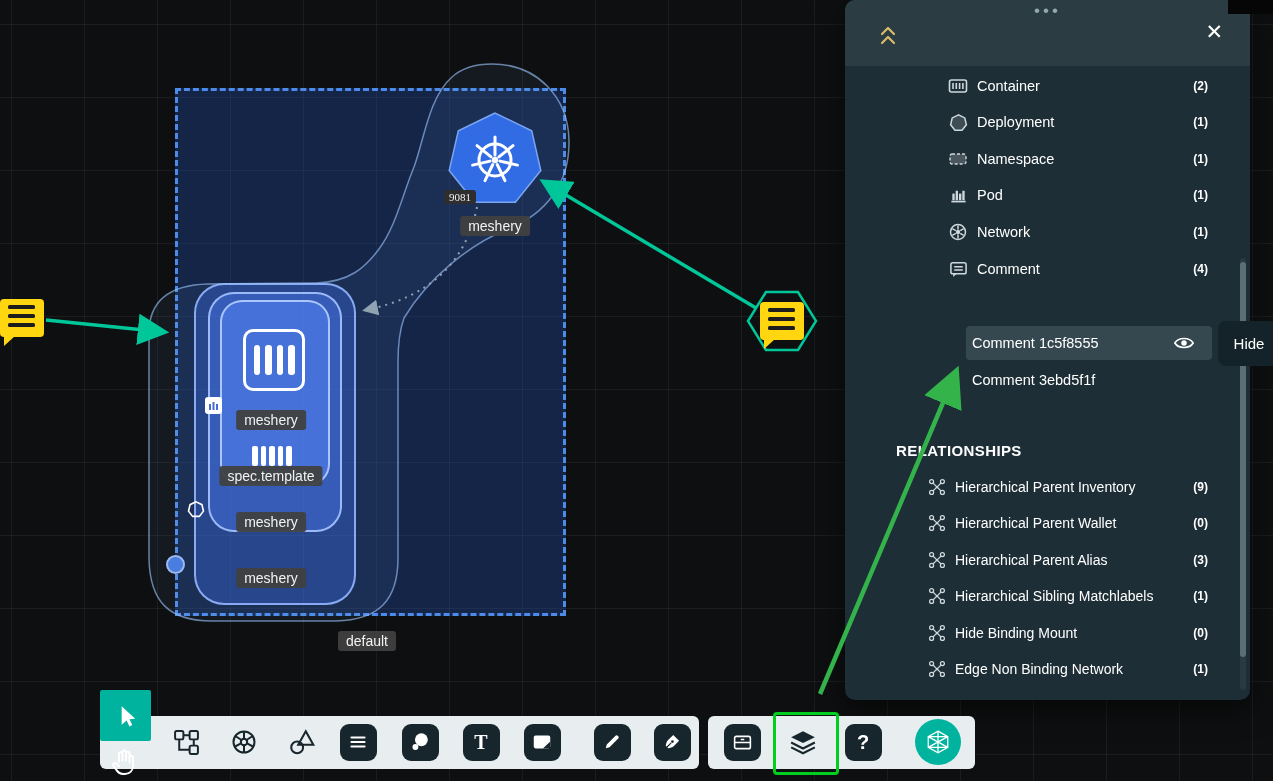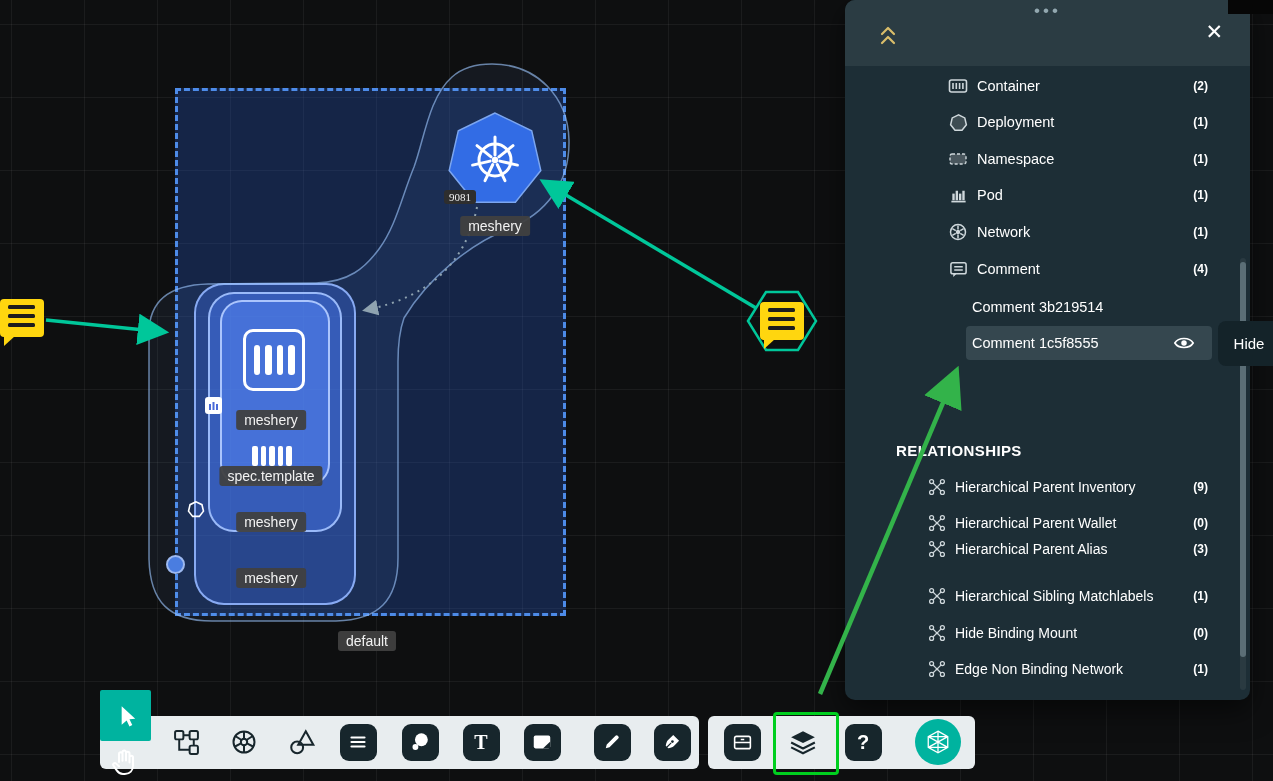--- a/index.html
+++ b/index.html
@@ -254,32 +254,32 @@
           <rect x="2" y="3" width="16" height="11.5" rx="2"></rect>
             <path d="M5.5 7 h9 M5.5 10.5 h9"></path>
           <path d="M4.5 14.5 v3.5 l3.5-3.5" fill="#cfd8dc" stroke="none"></path>
         </svg>
       </span>
       <span class="comp-label">Comment</span>
       <span class="comp-count">(4)</span>
     </div>
 
     <div class="hl-bg"></div>
-    <div class="sub-row" style="top:290px">
-      <span class="sub-label">Comment 3b219514</span>
-    </div>
     <div class="sub-row" style="top:326px">
       <span class="sub-label">Comment 1c5f8555</span>
     </div>
     <div class="eye-btn">
       <svg width="22" height="22" viewBox="0 0 24 24">
           <path d="M2 12 C6 5.5 18 5.5 22 12 C18 18.5 6 18.5 2 12 Z" fill="none" stroke="#fff" stroke-width="1.8"></path>
           <circle cx="12" cy="12" r="3" fill="#fff"></circle>
         </svg>
     </div>
+    <div class="sub-row" style="top:363px">
+      <span class="sub-label">Comment 3ebd5f1f</span>
+    </div>
 
     <div class="rel-header">RELATIONSHIPS</div>
 
     <div class="rel-row" style="top:470px">
       <span class="rel-icon">
         <svg width="18" height="18" viewBox="0 0 20 20" stroke="#cfd8dc" stroke-width="1.4" fill="none">
             <circle cx="10" cy="10" r="1.8" fill="#cfd8dc" stroke="none"></circle>
             <circle cx="4" cy="4" r="2.2"></circle>
             <circle cx="16" cy="4" r="2.2"></circle>
             <circle cx="4" cy="16" r="2.2"></circle>
@@ -297,21 +297,21 @@
             <circle cx="4" cy="4" r="2.2"></circle>
             <circle cx="16" cy="4" r="2.2"></circle>
             <circle cx="4" cy="16" r="2.2"></circle>
             <circle cx="16" cy="16" r="2.2"></circle>
             <path d="M5.5 5.5 L8.7 8.7 M14.5 5.5 L11.3 8.7 M5.5 14.5 L8.7 11.3 M14.5 14.5 L11.3 11.3"></path>
           </svg>
       </span>
       <span class="rel-label">Hierarchical Parent Wallet</span>
       <span class="rel-count">(0)</span>
     </div>
-    <div class="rel-row" style="top:532px">
+    <div class="rel-row" style="top:543px">
       <span class="rel-icon">
         <svg width="18" height="18" viewBox="0 0 20 20" stroke="#cfd8dc" stroke-width="1.4" fill="none">
             <circle cx="10" cy="10" r="1.8" fill="#cfd8dc" stroke="none"></circle>
             <circle cx="4" cy="4" r="2.2"></circle>
             <circle cx="16" cy="4" r="2.2"></circle>
             <circle cx="4" cy="16" r="2.2"></circle>
             <circle cx="16" cy="16" r="2.2"></circle>
             <path d="M5.5 5.5 L8.7 8.7 M14.5 5.5 L11.3 8.7 M5.5 14.5 L8.7 11.3 M14.5 14.5 L11.3 11.3"></path>
           </svg>
       </span>

